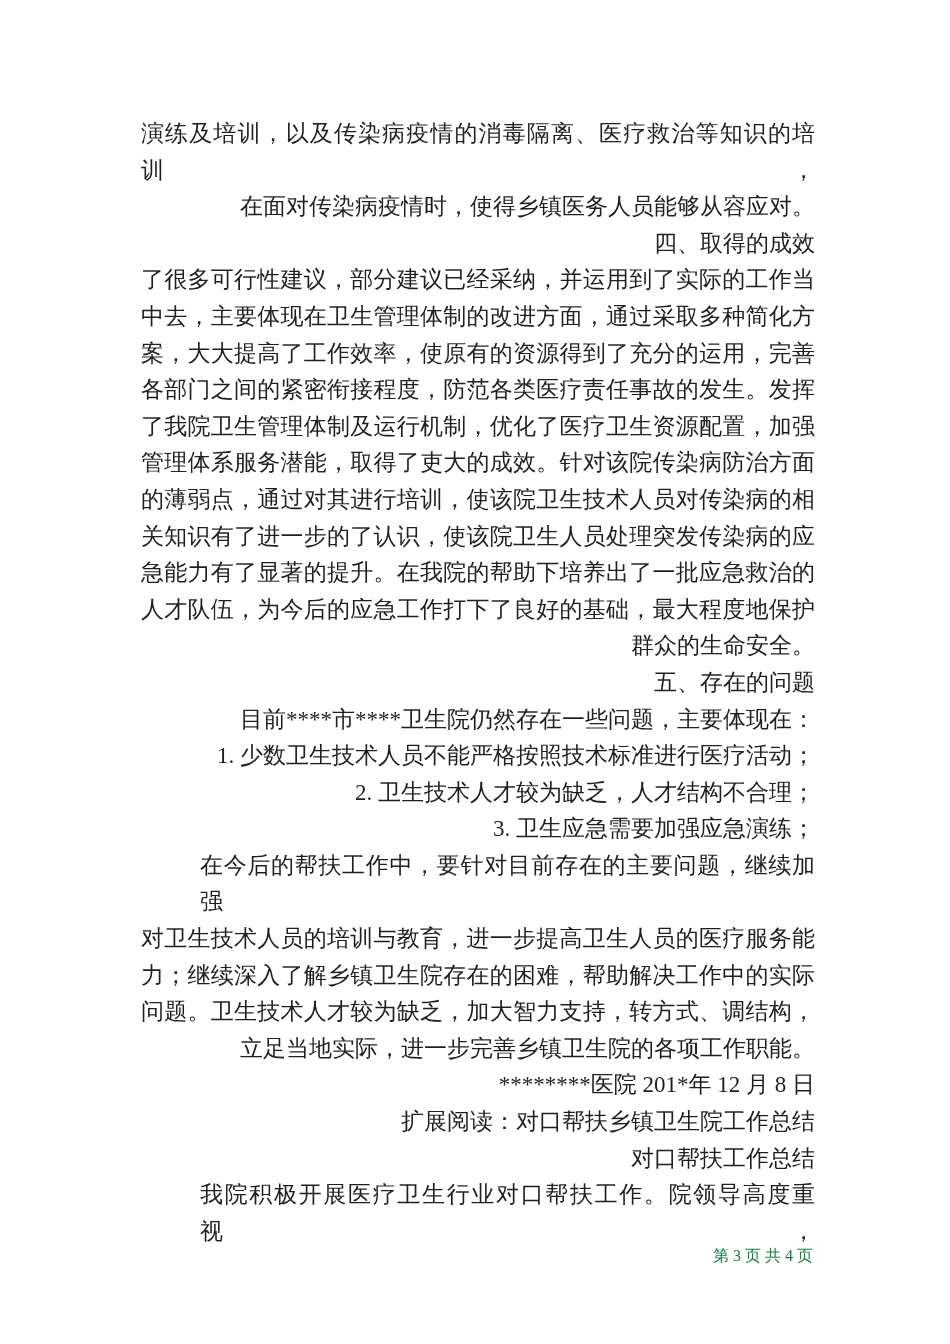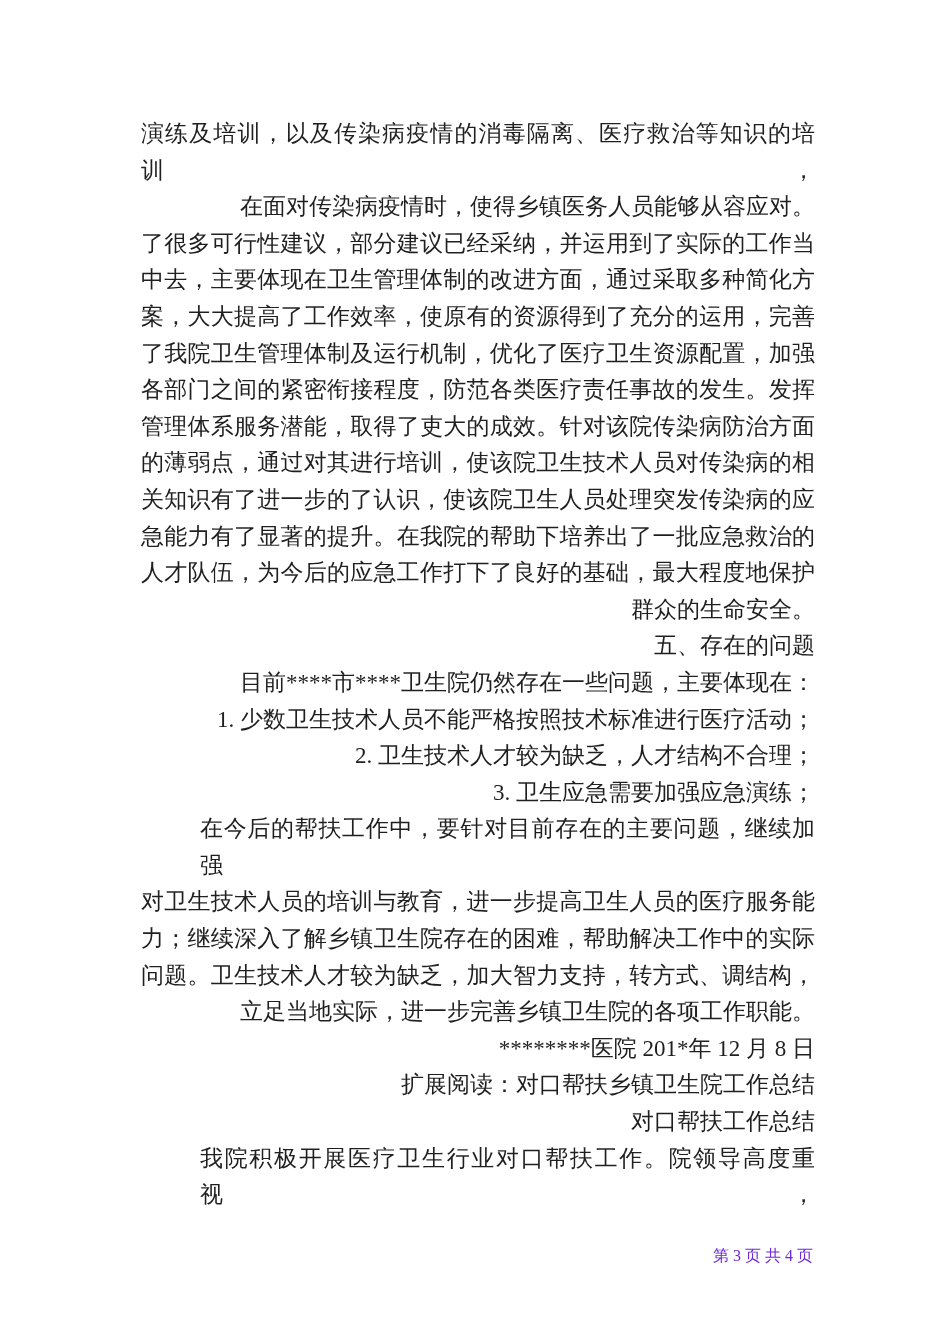--- a/index.html
+++ b/index.html
@@ -36,37 +36,38 @@
     text-align: justify;
     text-align-last: justify;
     text-justify: inter-character;
   }
   .footer {
     position: absolute;
     top: 1246px;
     right: 137px;
     font-size: 16px;
     line-height: 20px;
-    color: #6d28d9;
+    color: #15803d;
     font-family: "Liberation Serif", "DejaVu Serif", serif;
   }
 </style>
 </head>
 <body>
 
 <div class="page">
   <div class="textblock">
 
   <div class="line jst">演练及培训，以及传染病疫情的消毒隔离、医疗救治等知识的培训，</div>
       <div class="line">在面对传染病疫情时，使得乡镇医务人员能够从容应对。</div>
+      <div class="line ind">四、取得的成效</div>
       <div class="line jst">了很多可行性建议，部分建议已经采纳，并运用到了实际的工作当</div>
       <div class="line jst">中去，主要体现在卫生管理体制的改进方面，通过采取多种简化方</div>
       <div class="line jst">案，大大提高了工作效率，使原有的资源得到了充分的运用，完善</div>
+      <div class="line jst">各部门之间的紧密衔接程度，防范各类医疗责任事故的发生。发挥</div>
       <div class="line jst">了我院卫生管理体制及运行机制，优化了医疗卫生资源配置，加强</div>
-      <div class="line jst">各部门之间的紧密衔接程度，防范各类医疗责任事故的发生。发挥</div>
       <div class="line jst">管理体系服务潜能，取得了吏大的成效。针对该院传染病防治方面</div>
       <div class="line jst">的薄弱点，通过对其进行培训，使该院卫生技术人员对传染病的相</div>
       <div class="line jst">关知识有了进一步的了认识，使该院卫生人员处理突发传染病的应</div>
       <div class="line jst">急能力有了显著的提升。在我院的帮助下培养出了一批应急救治的</div>
       <div class="line jst">人才队伍，为今后的应急工作打下了良好的基础，最大程度地保护</div>
       <div class="line">群众的生命安全。</div>
       <div class="line ind">五、存在的问题</div>
       <div class="line ind">目前****市****卫生院仍然存在一些问题，主要体现在：</div>
       <div class="line ind">1. 少数卫生技术人员不能严格按照技术标准进行医疗活动；</div>
       <div class="line ind">2. 卫生技术人才较为缺乏，人才结构不合理；</div>

